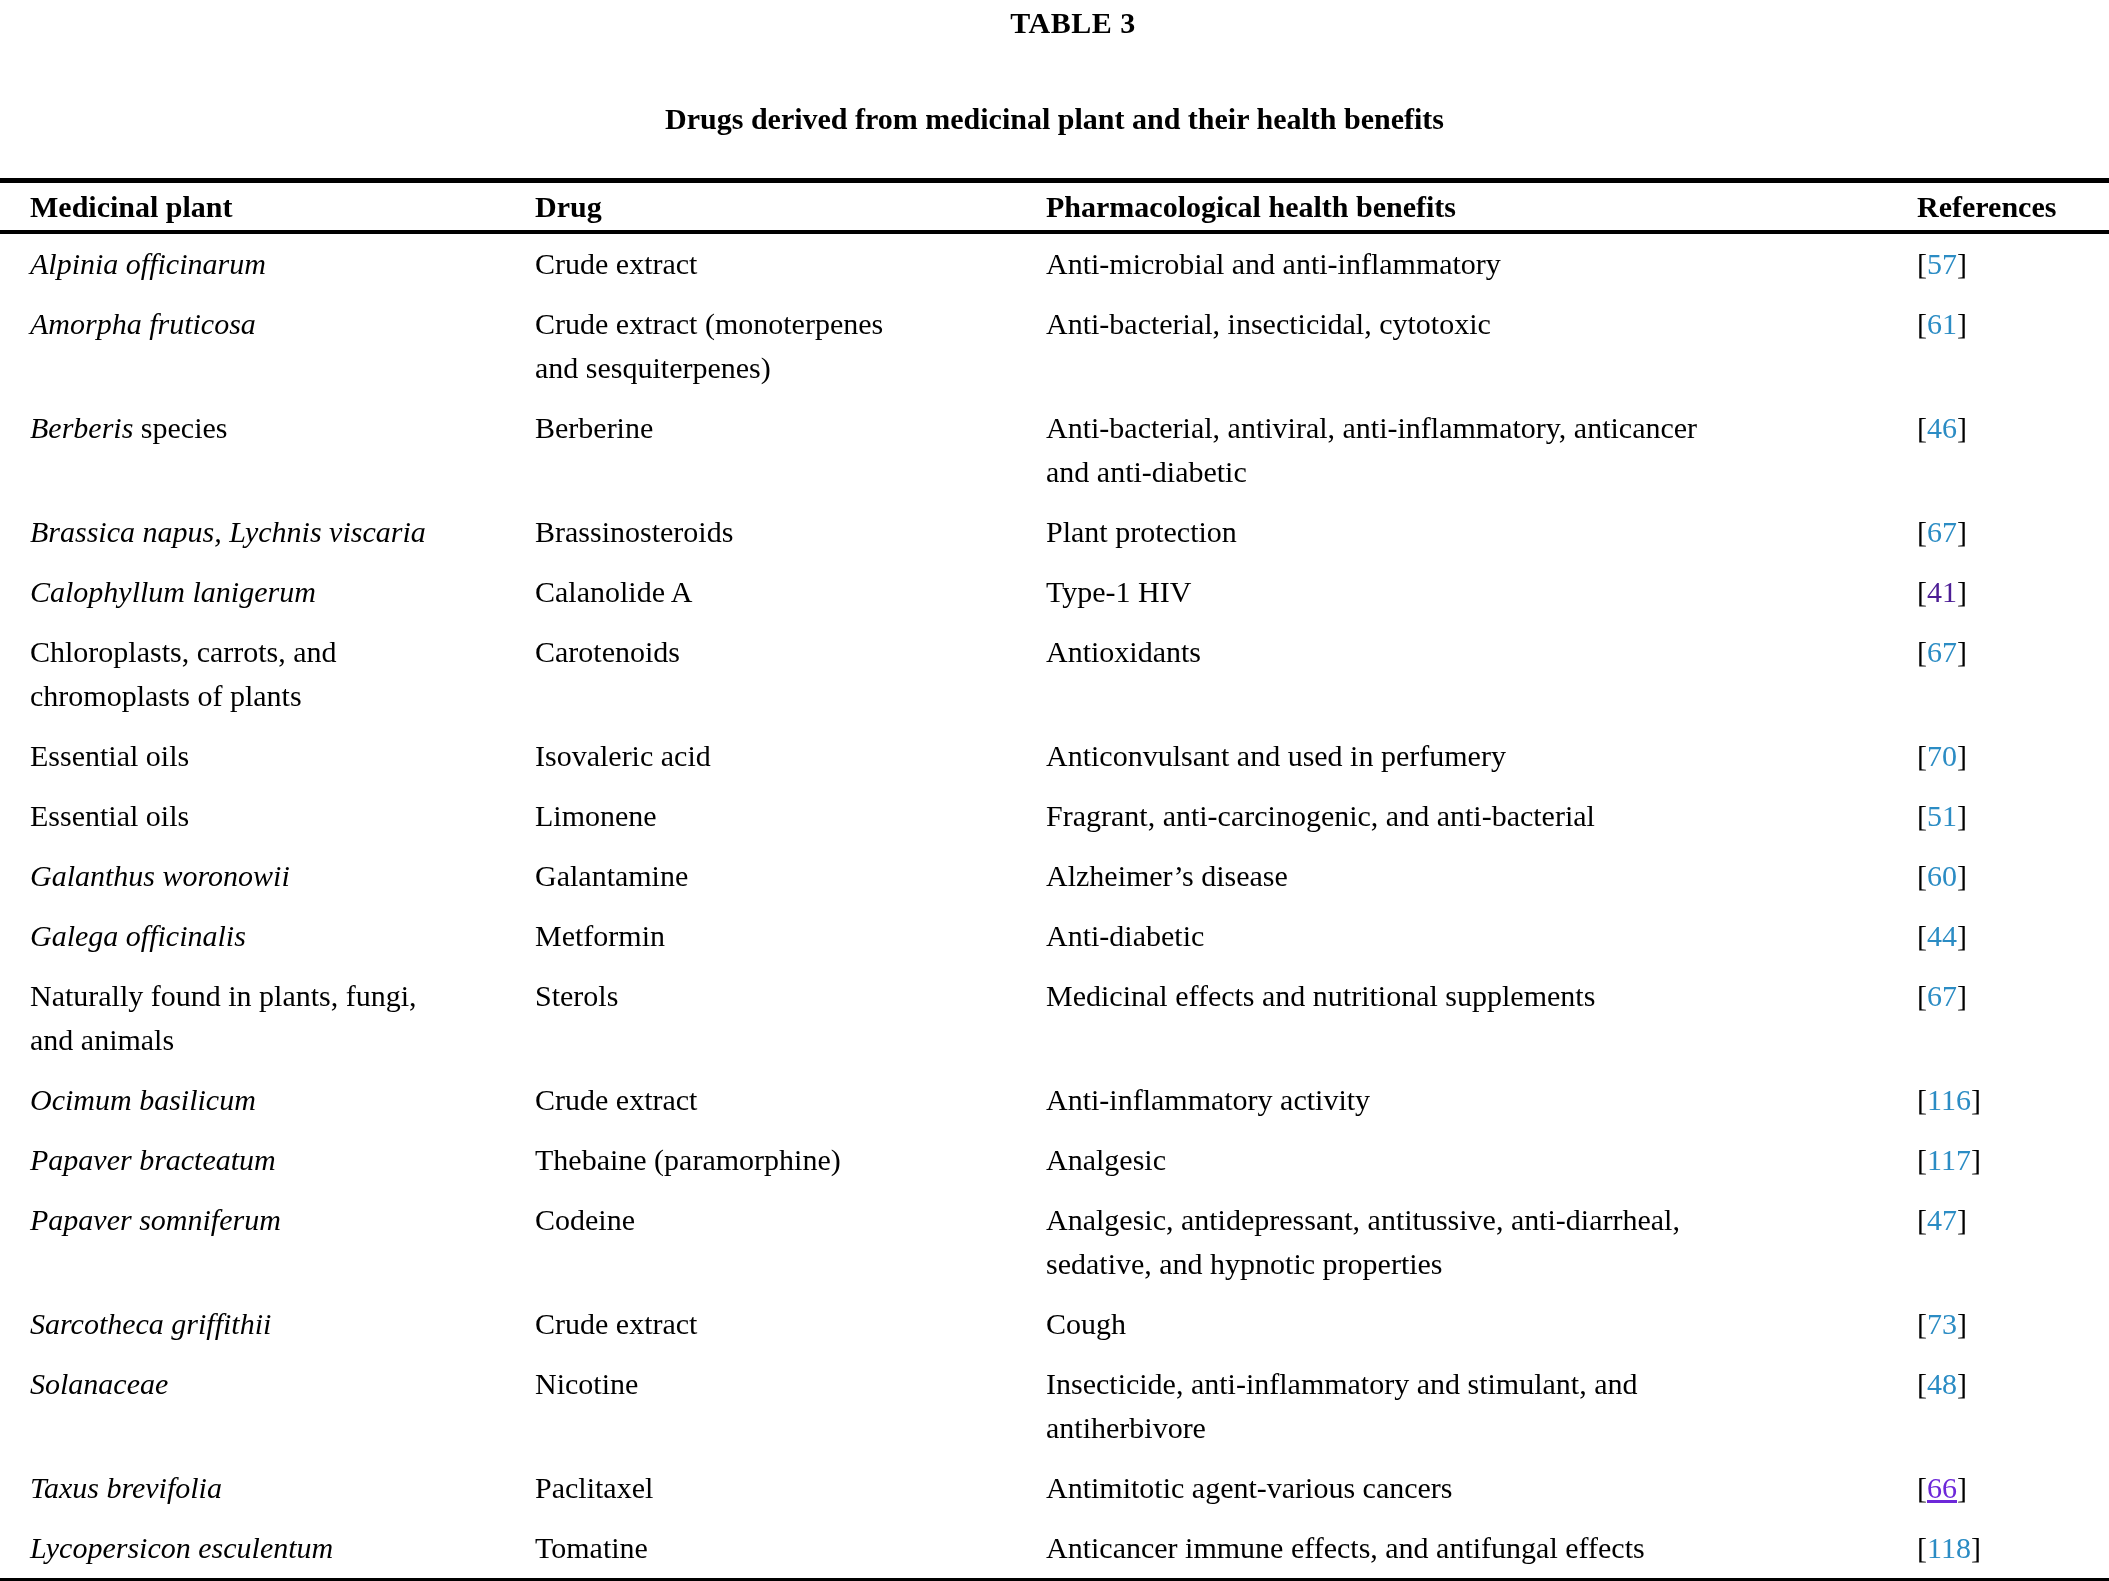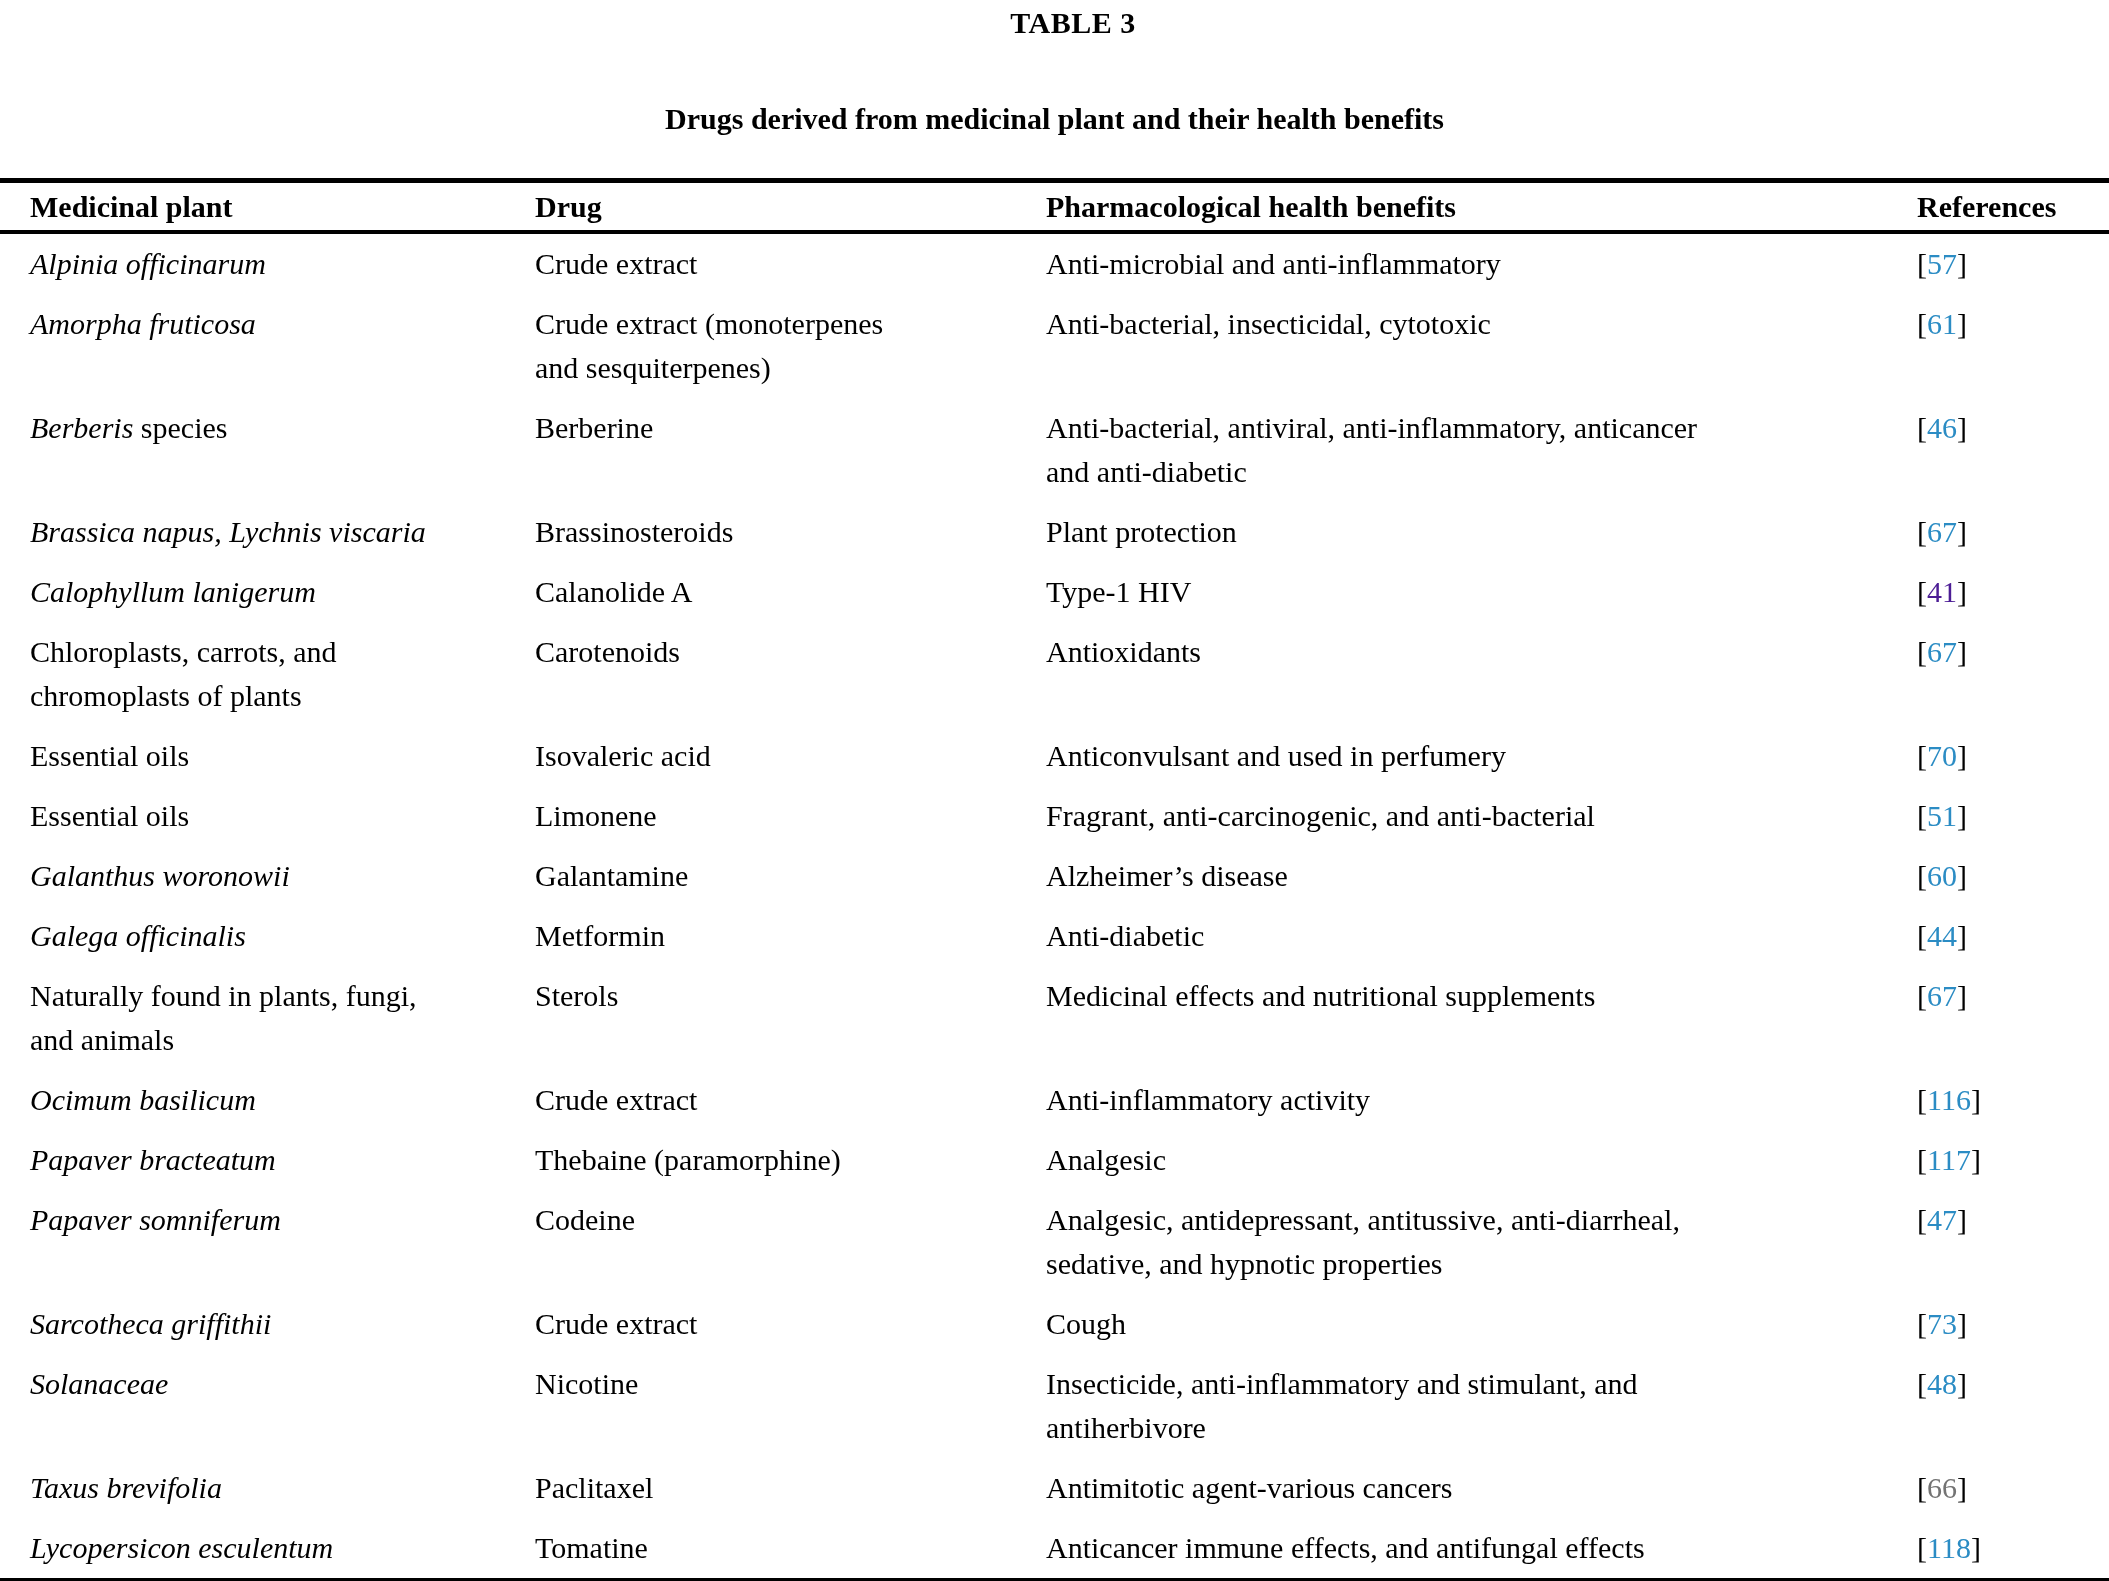--- a/index.html
+++ b/index.html
@@ -198,21 +198,21 @@
     <td>Nicotine</td>
     <td>Insecticide, anti-inflammatory and stimulant, and
 antiherbivore</td>
     <td class="cell-refs"><span class="bracket">[</span><a class="ref-link" style="color: rgb(43, 140, 196);">48</a><span class="bracket">]</span></td>
   </tr>
 
   <tr>
     <td class="cell-plant"><span class="sci">Taxus brevifolia</span><span></span></td>
     <td>Paclitaxel</td>
     <td>Antimitotic agent-various cancers</td>
-    <td class="cell-refs"><span class="bracket">[</span><a class="ref-link" style="color: #737373;">66</a><span class="bracket">]</span></td>
+    <td class="cell-refs"><span class="bracket">[</span><a class="ref-link" style="color: #6d28d9; text-decoration: underline;">66</a><span class="bracket">]</span></td>
   </tr>
 
   <tr>
     <td class="cell-plant"><span class="sci">Lycopersicon esculentum</span><span></span></td>
     <td>Tomatine</td>
     <td>Anticancer immune effects, and antifungal effects</td>
     <td class="cell-refs"><span class="bracket">[</span><a class="ref-link" style="color: rgb(43, 140, 196);">118</a><span class="bracket">]</span></td>
   </tr>
 </tbody>
 </table>

